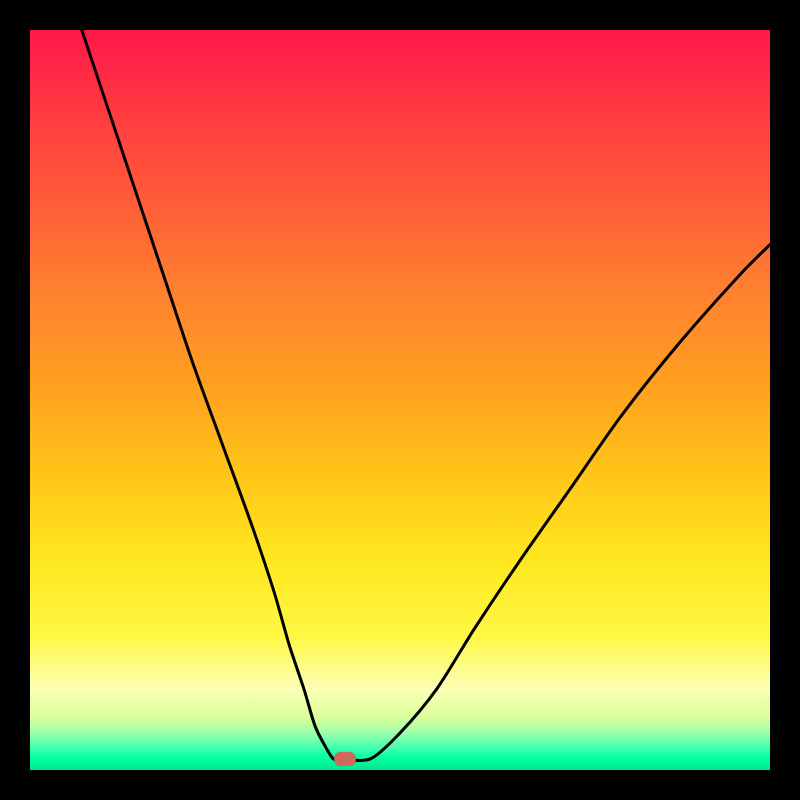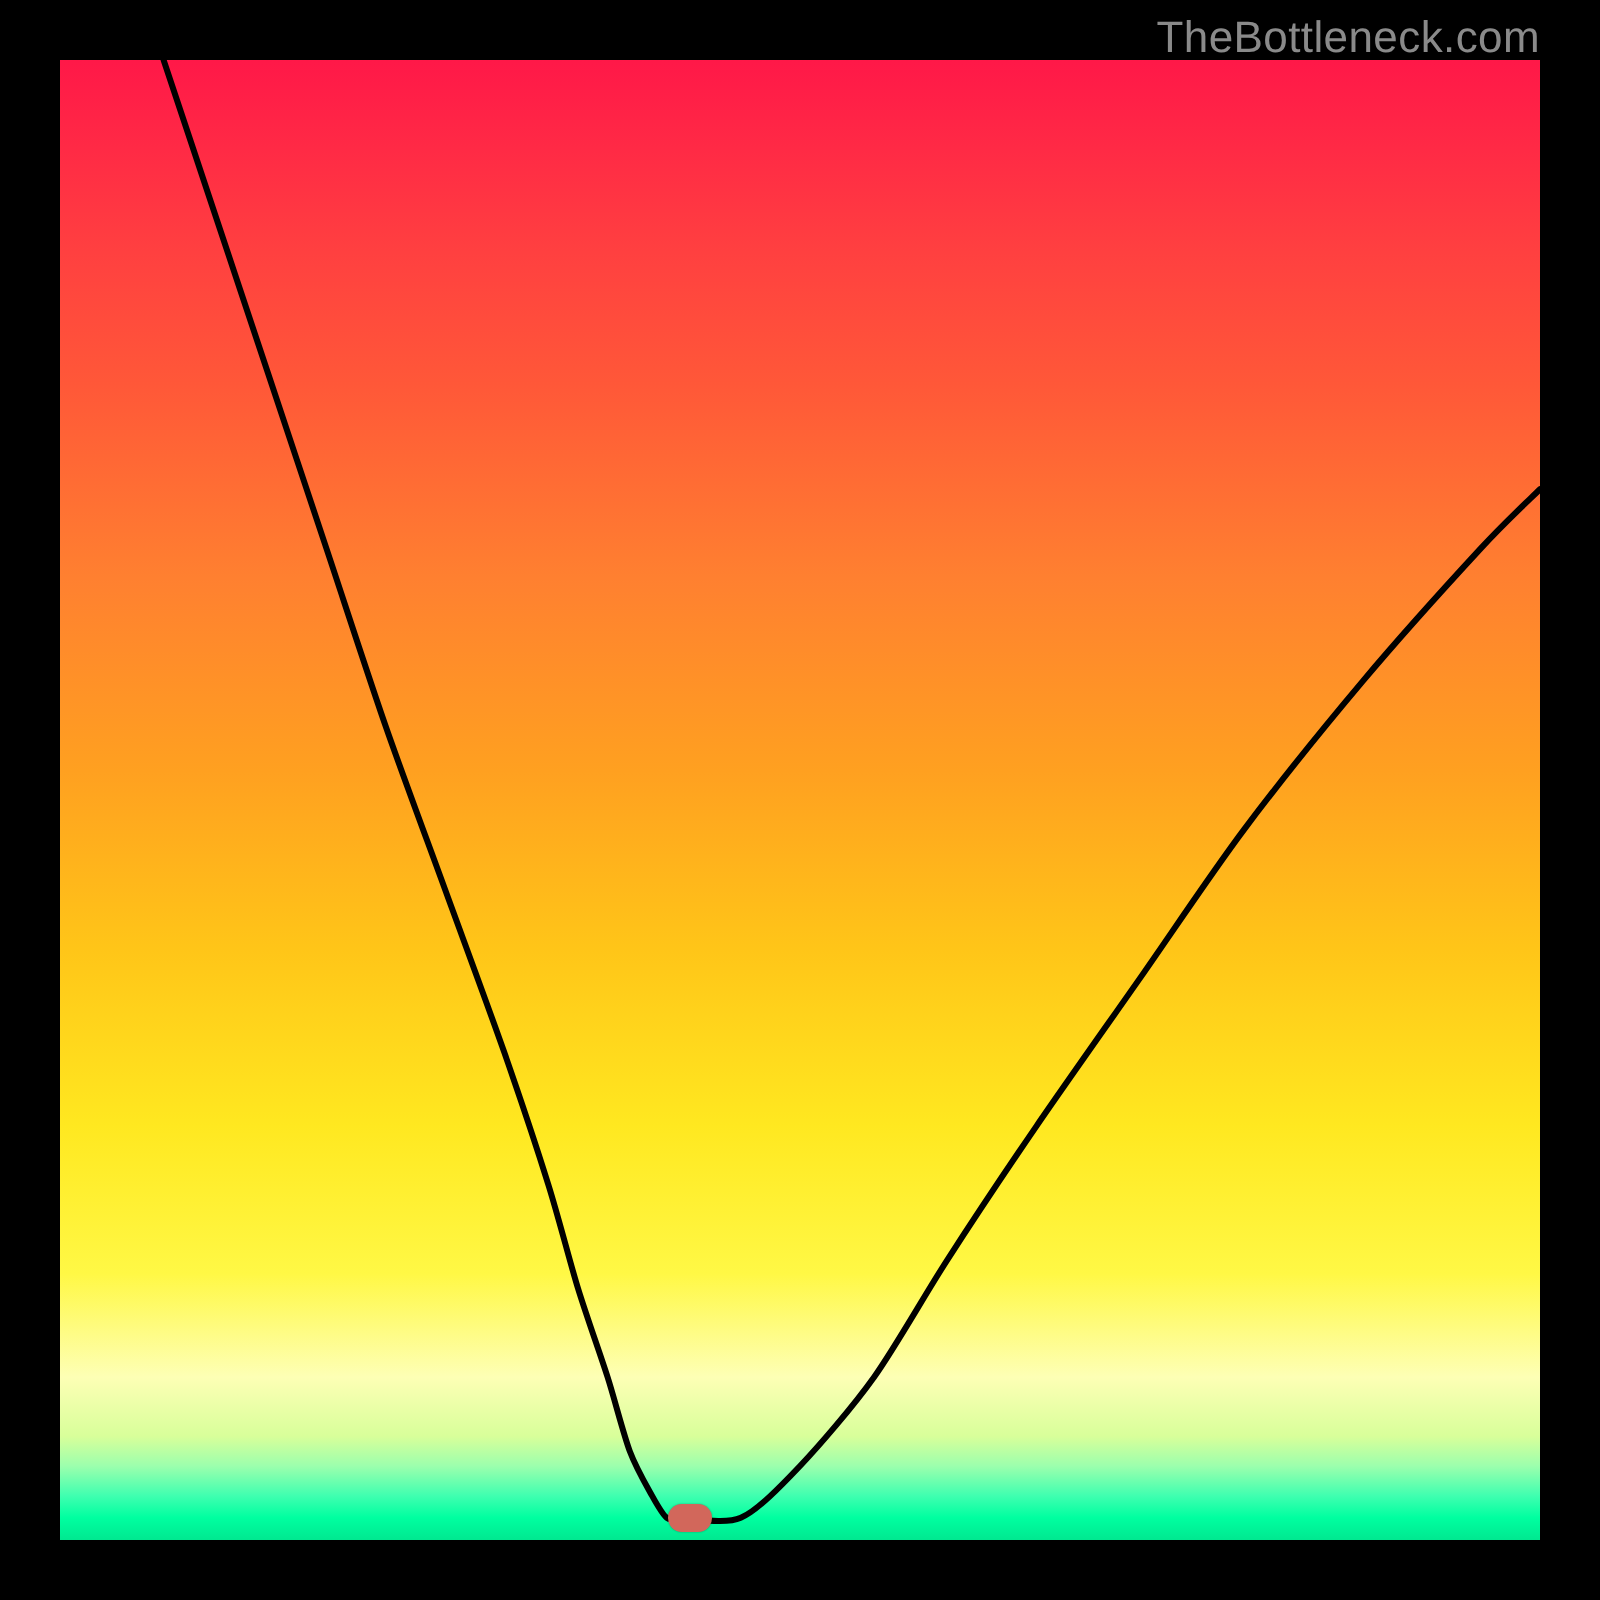--- a/index.html
+++ b/index.html
@@ -64,20 +64,19 @@
     font-family: Arial, Helvetica, sans-serif;
     font-size: 22px;
     color: #8a8a8a;
     letter-spacing: 0.2px;
   }
 </style>
 </head>
 <body>
 
 <div class="frame">
-  <div class="watermark">TheBottleneck.com</div>
   <div class="plot-area">
     <svg class="curve-svg" viewBox="0 0 740 740" preserveAspectRatio="none">
       <path id="curve-path" fill="none" stroke="#000000" stroke-width="3" stroke-linecap="round" stroke-linejoin="round" d="M 51.80 0.00 C 54.95 9.44, 66.66 44.59, 74.00 66.60 C 81.34 88.62, 95.21 130.24, 103.60 155.40 C 111.99 180.56, 124.81 219.04, 133.20 244.20 C 141.59 269.36, 154.41 308.89, 162.80 333.00 C 171.19 357.11, 184.01 391.34, 192.40 414.40 C 200.79 437.46, 214.66 474.83, 222.00 495.80 C 229.34 516.77, 238.96 545.63, 244.20 562.40 C 249.44 579.17, 254.81 600.57, 259.00 614.20 C 263.19 627.83, 270.13 647.07, 273.80 658.60 C 277.47 670.13, 281.76 687.21, 284.90 695.60 C 288.05 703.99, 293.38 713.08, 296.00 717.80 C 298.62 722.52, 301.30 727.33, 303.40 728.90 C 305.50 730.47, 305.56 728.90, 310.80 728.90 C 316.04 728.90, 332.01 732.57, 340.40 728.90 C 348.79 725.23, 360.56 712.96, 370.00 703.00 C 379.44 693.04, 396.52 673.28, 407.00 658.60 C 417.48 643.92, 432.47 617.22, 444.00 599.40 C 455.53 581.58, 474.77 552.72, 488.40 532.80 C 502.03 512.88, 525.52 479.77, 540.20 458.80 C 554.88 437.83, 576.27 405.77, 592.00 384.80 C 607.73 363.83, 634.43 330.72, 651.20 310.80 C 667.97 290.88, 697.82 257.83, 710.40 244.20 C 722.98 230.57, 735.81 218.79, 740.00 214.60"></path>
     </svg>
     <div id="marker" class="marker" style="left: 314.5px; top: 728.9px; background: rgb(210, 103, 91);"></div>
   </div>
 </div>
 
 </body></html>

